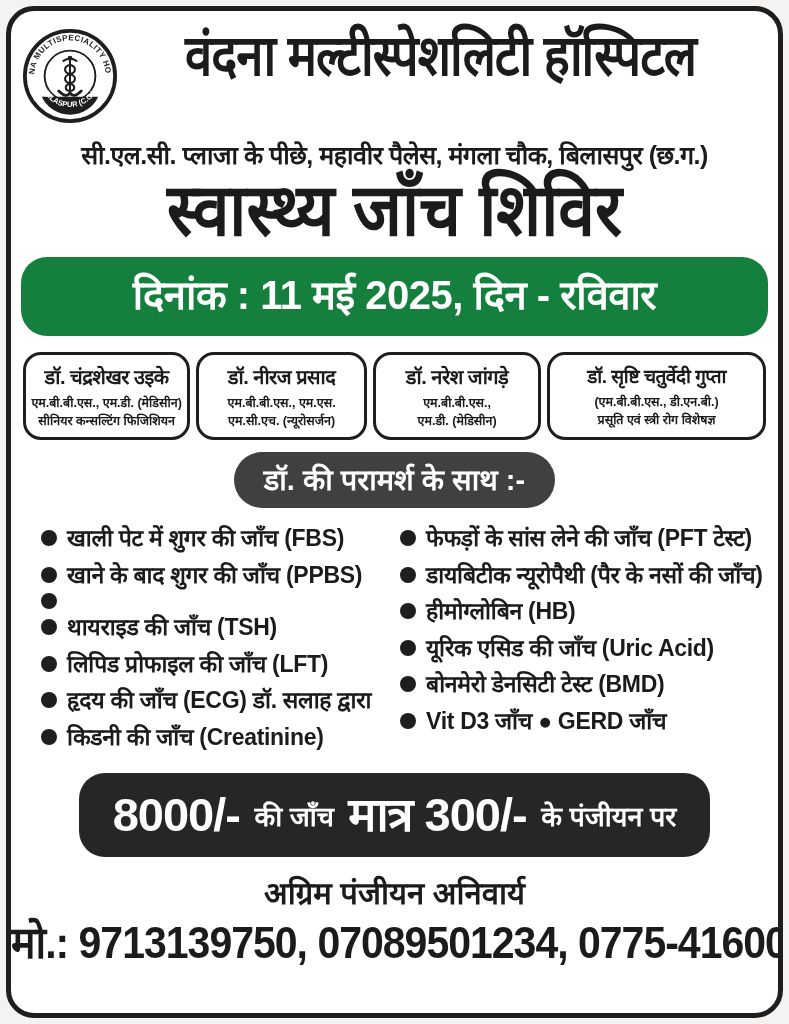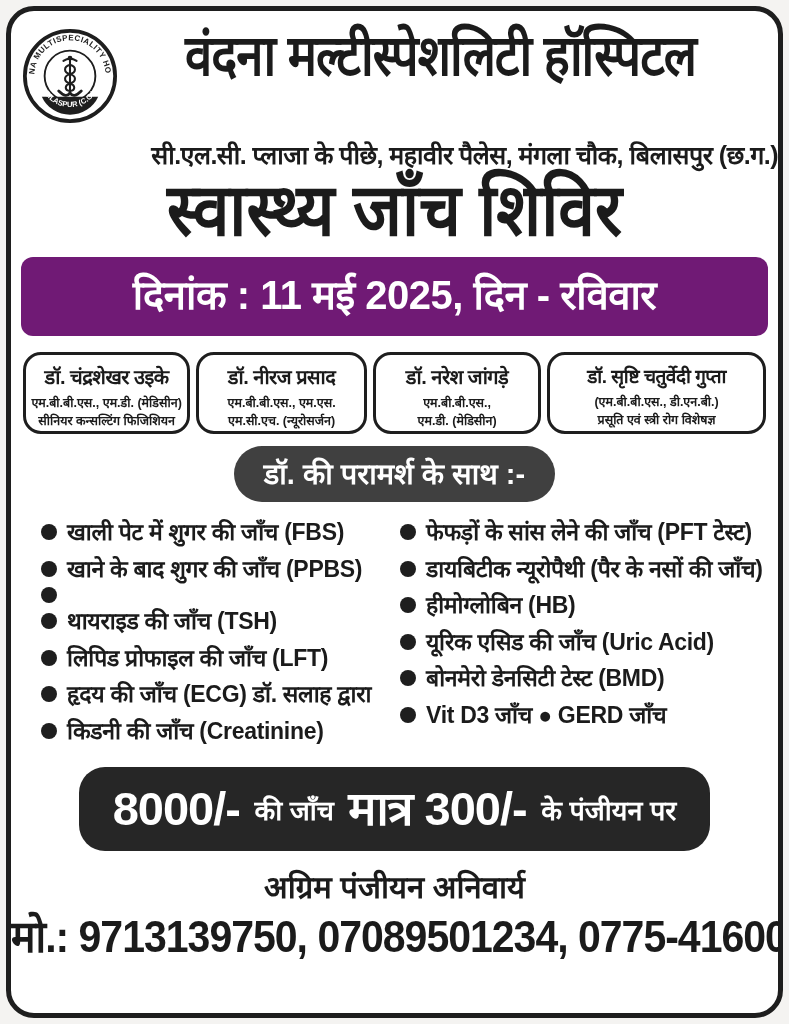--- a/index.html
+++ b/index.html
@@ -24,29 +24,29 @@
   }
   .address{
     font-size:25px;font-weight:800;letter-spacing:-0.5px;
     margin-top:14px;white-space:nowrap;
   }
   .camp-title{
     text-align:center;font-size:66px;font-weight:900;letter-spacing:0px;
     margin:6px 0 4px 0;line-height:1.0;transform:scaleY(1.1);
   }
   .datetime-box{
-    margin:10px 10px 6px 10px;background:#701a75;border-radius:12px;
+    margin:10px 10px 6px 10px;background:#15803d;border-radius:26px;
     color:#fff;text-align:center;padding:12px 8px 14px 8px;
   }
   .datetime-box .line{font-size:40px;font-weight:900;line-height:1.32;letter-spacing:-0.5px;white-space:nowrap;}
   
   .doctors{display:flex;gap:6px;margin:10px 12px 0 12px;}
   .doctor-card{
     border:3px solid #1e1e1e;border-radius:18px;background:#fff;
-    text-align:center;padding:8px 3px 1px 3px;display:flex;flex-direction:column;justify-content:center;
+    text-align:center;padding:8px 3px 7px 3px;display:flex;flex-direction:column;justify-content:center;
   }
   .doctor-card.w1{flex:168 0 0;}
   .doctor-card.w2{flex:172 0 0;}
   .doctor-card.w3{flex:169 0 0;}
   .doctor-card.w4{flex:224 0 0;}
   .doctor-name{font-size:20px;font-weight:900;letter-spacing:-0.5px;white-space:nowrap;}
   .doctor-sub{font-size:12.5px;font-weight:800;line-height:1.45;margin-top:4px;white-space:nowrap;}
   
   .consult-pill{
     align-self:center;background:#404040;color:#fff;border-radius:999px;
@@ -106,21 +106,21 @@
           <circle cx="50" cy="31" r="2.6" fill="#1e1e1e" stroke="none"></circle>
           <path d="M 38,66 q 8,8 12,2" stroke-width="3"></path>
           <path d="M 62,66 q -8,8 -12,2" stroke-width="3"></path>
         </g>
       </svg>
     </div>
     <div class="header-text">
       <div class="hospital-name">वंदना मल्टीस्पेशलिटी हॉस्पिटल</div>
     </div>
   </div>
-  <div class="address" style="text-align:right;">सी.एल.सी. प्लाजा के पीछे, महावीर पैलेस, मंगला चौक, बिलासपुर (छ.ग.)</div>
+  <div class="address" style="text-align:center;">सी.एल.सी. प्लाजा के पीछे, महावीर पैलेस, मंगला चौक, बिलासपुर (छ.ग.)</div>
 
   <div class="camp-title">स्वास्थ्य जाँच शिविर</div>
 
   <div class="datetime-box">
     <div class="line">दिनांक : 11 मई 2025, दिन - रविवार</div>
   </div>
 
   <div class="doctors">
     <div class="doctor-card w1">
       <div class="doctor-name">डॉ. चंद्रशेखर उइके</div>

